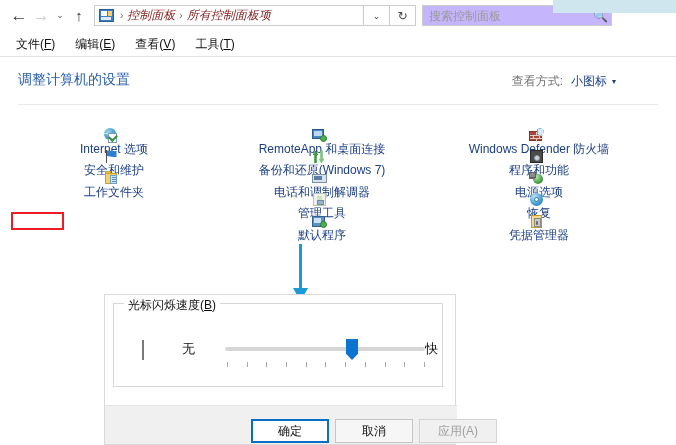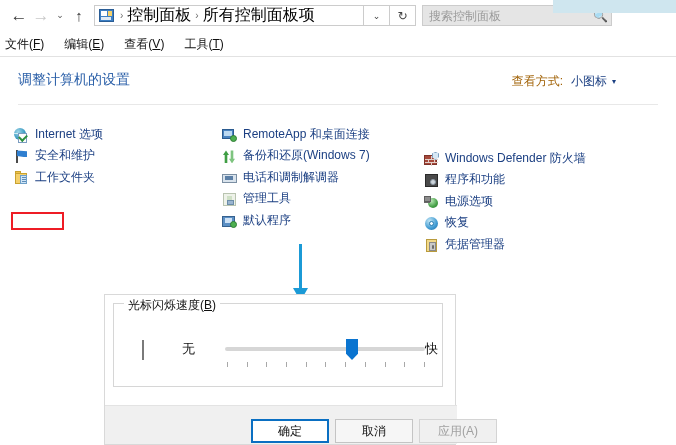--- a/index.html
+++ b/index.html
@@ -49,35 +49,35 @@
   .crumb-icon .cp-win{
     position:absolute;left:2px;top:2px;width:6px;height:5px;background:#ffffff;
   }
   .crumb-icon .cp-win2{
     position:absolute;left:2px;top:8px;width:10px;height:3px;background:#dfeaf5;
   }
   .crumb-icon .cp-dot{
     position:absolute;left:9px;top:2px;width:4px;height:5px;background:#f5d16b;
   }
   .crumb-sep{color:#6f6f6f;font-size:10px;margin:0 4px;}
-  .crumb-txt{font-size:16px;color:#000000;white-space:nowrap;}
+  .crumb-txt{font-size:12px;color:#7f1d1d;white-space:nowrap;font-style:italic;}
 
   .crumb-drop{
     width:26px;height:21px;display:flex;align-items:center;justify-content:center;
     border:1px solid #cccccc;border-left:none;box-sizing:border-box;
     color:#444;font-size:9px;background:#fff;
   }
   .refresh-btn{
     width:26px;height:21px;display:flex;align-items:center;justify-content:center;
     border:1px solid #cccccc;border-left:none;box-sizing:border-box;
     color:#444;font-size:12px;background:#fff;
   }
   .searchbox{
     margin-left:6px;height:21px;width:190px;
-    border:1px solid #cccccc;background:#e5e5e5;
+    border:1px solid #cccccc;background:#c4b5fd;
     display:flex;align-items:center;box-sizing:border-box;
   }
   .searchbox input{
     border:none;outline:none;flex:1;height:19px;
     font-family:"Liberation Sans","DejaVu Sans",sans-serif;
     font-size:12px;color:#111;padding-left:6px;background:transparent;
   }
   .searchbox input::placeholder{color:#9a9a9a;}
   .search-ico{width:20px;text-align:center;color:#555;font-size:12px;}
 
@@ -89,58 +89,59 @@
 
   
   .menubar{
     position:absolute;left:0;top:33px;width:676px;height:22px;
     display:flex;align-items:center;background:#ffffff;
   }
   .menu-item{
     font-size:12px;color:#101010;padding:0 10px;height:22px;
     display:flex;align-items:center;white-space:nowrap;
   }
-  .menu-item:first-child{padding-left:5px;}
+  .menu-item:first-child{padding-left:16px;}
   .menu-item u{text-decoration:underline;}
 
   .topsep{
     position:absolute;left:0;top:56px;width:676px;height:1px;background:#e2e2e2;
   }
 
   
   .page-header{
     position:absolute;left:0;top:57px;width:676px;height:47px;background:#fff;
   }
   .page-title{
     position:absolute;left:18px;top:14px;
     font-size:14px;color:#2a5fa8;
   }
   .viewby{
     position:absolute;right:60px;top:16px;display:flex;align-items:center;
     font-size:12px;color:#1b3f82;white-space:nowrap;
   }
-  .viewby .lbl{color:#a16207;margin-left:16px;}
+  .viewby .lbl{color:#737373;margin-left:16px;}
   .viewby .val{color:#1b3f82;margin-left:8px;}
   .viewby .caret{margin-left:5px;font-size:8px;color:#1b3f82;}
 
   .hdr-rule{
     position:absolute;left:18px;top:104px;width:640px;height:1px;background:#e8e8e8;
   }
 
   
   .items{
     position:absolute;left:0;top:128px;width:676px;height:110px;
   }
   .col{position:absolute;top:0;}
   .col1{left:14px;width:200px;}
   .col2{left:222px;width:200px;}
-  .col3{left:424px;width:230px;margin-top:24px;}
+  .col3{left:424px;width:230px;}
   .cp-item{
-    height:21.4px;display:flex;white-space:nowrap;
+    height:21.4px;display:flex;align-items:center;white-space:nowrap;
     position:relative;
+    flex-direction:column;
   }
   .cp-item .ico{
     width:15px;height:15px;flex:0 0 auto;margin-right:6px;position:relative;
   }
   .cp-item .lbl{font-size:12px;color:#1b3f82;line-height:1;}
 
   
   .ic{position:absolute;left:0;top:0;width:15px;height:15px;}
 
   

